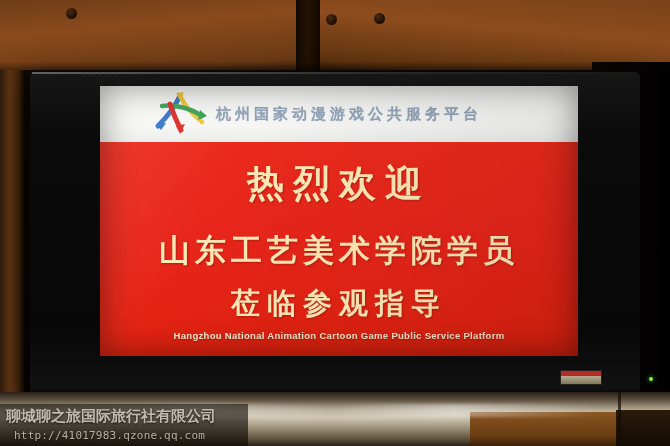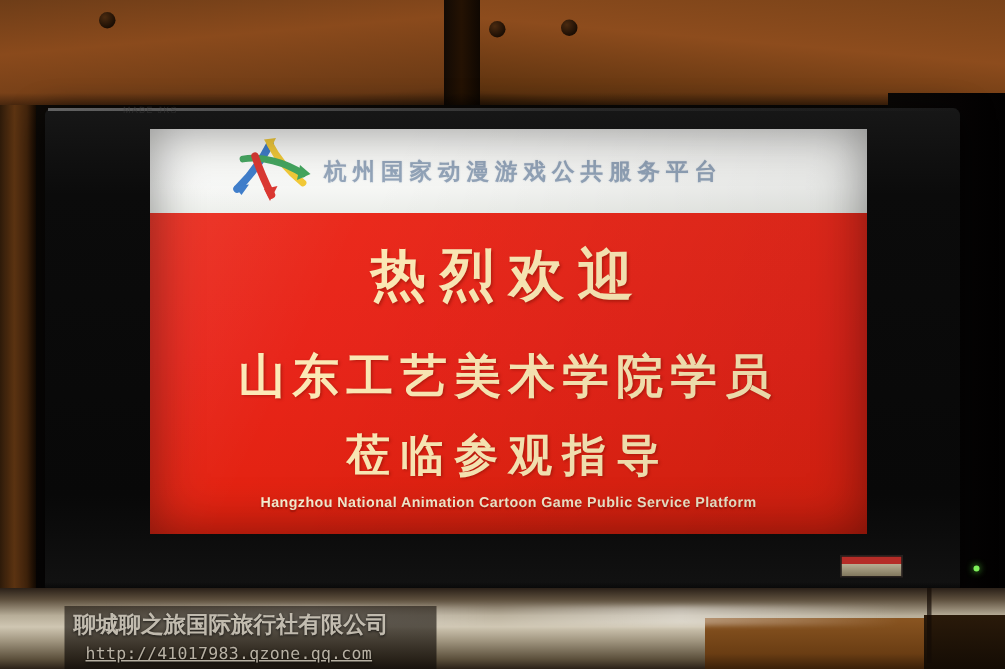--- a/index.html
+++ b/index.html
@@ -157,31 +157,30 @@
   }
   .screen-vignette {
     position:absolute; inset:0; pointer-events:none;
     box-shadow:inset 0 0 34px rgba(0,0,0,.45);
   }
 
   
   #watermark {
     position:absolute; left:0; top:404px; width:248px; height:42px;
     background:linear-gradient(180deg,rgba(28,22,16,.62),rgba(18,14,10,.72));
-    margin-left:43px;
   }
   .wm-cn {
     color:#d9d3c6; font-size:15px; font-weight:bold; letter-spacing:0px;
     padding:3px 0 0 6px; font-family:"DejaVu Sans", sans-serif;
     text-shadow:0 1px 2px rgba(0,0,0,.9); opacity:.82;
   }
   .wm-url {
     color:#cfc8ba; font-size:11px; padding:3px 0 0 14px;
     font-family:"DejaVu Sans Mono", monospace; letter-spacing:.2px;
-    text-shadow:0 1px 2px rgba(0,0,0,.9); opacity:.85;text-decoration:underline;
+    text-shadow:0 1px 2px rgba(0,0,0,.9); opacity:.85;
   }
 </style>
 </head>
 <body>
 
 <div id="scene">
 
   <div class="ceiling-panel-left"></div>
   <div class="ceiling-divider"></div>
   <div class="ceiling-panel-right"></div>

